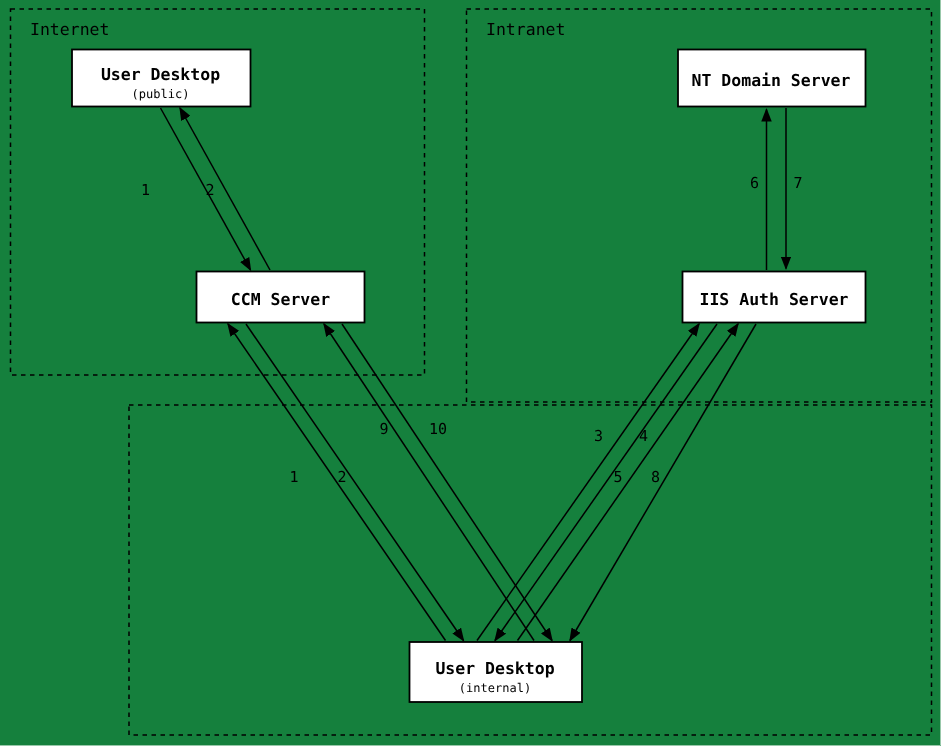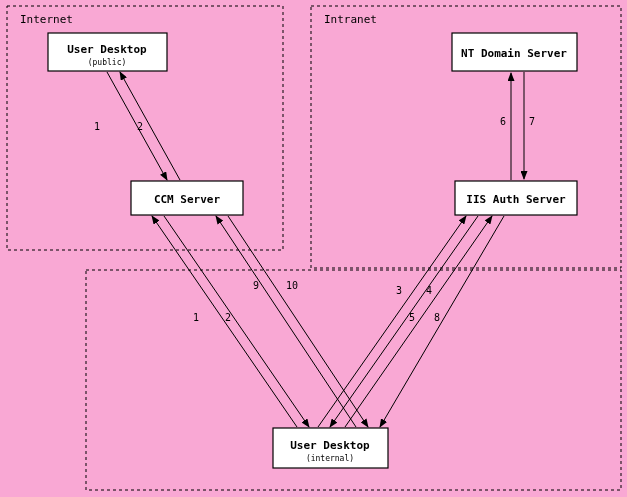--- a/index.html
+++ b/index.html
@@ -4,21 +4,21 @@
 <style>
   html, body {
     margin: 0;
     padding: 0;
     background: #ffffff;
   }
   #diagram-root {
     position: relative;
     width: 627px;
     height: 497px;
-    background: #f9a8d4;
+    background: #15803d;
     font-family: "DejaVu Sans Mono", monospace;
     overflow: hidden;
   }
   svg.layer {
     position: absolute;
     top: 0; left: 0;
     width: 627px;
     height: 497px;
   }
   .zone-label {

